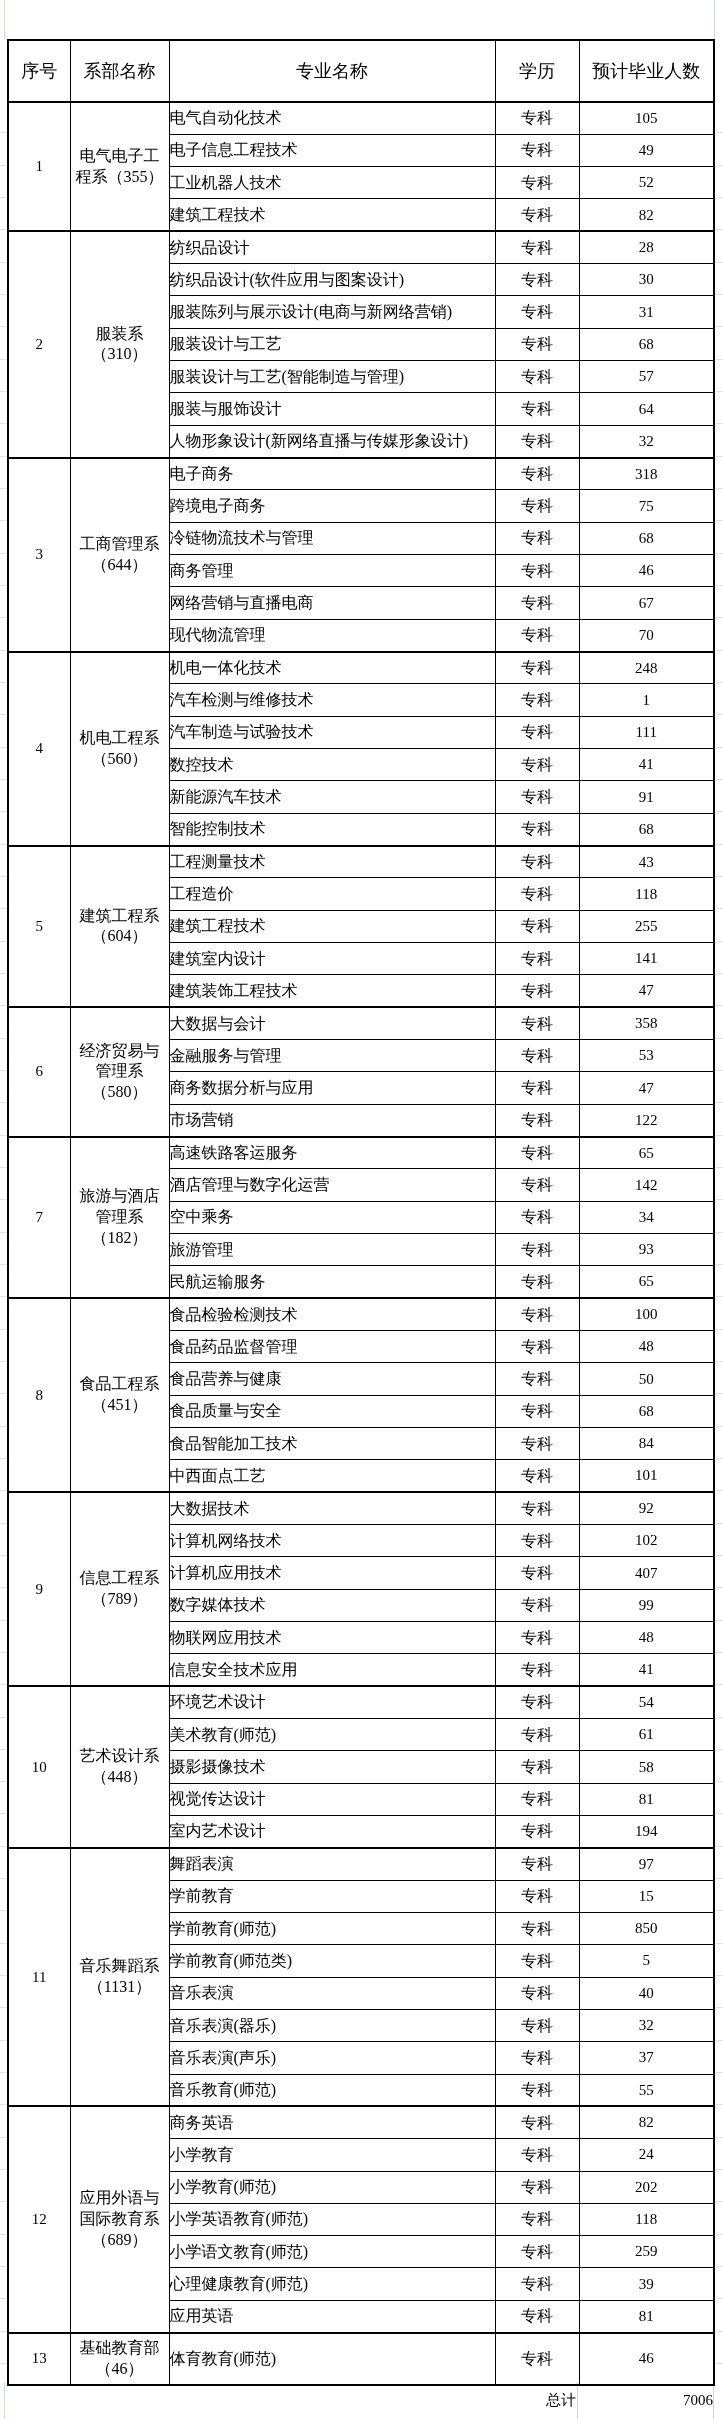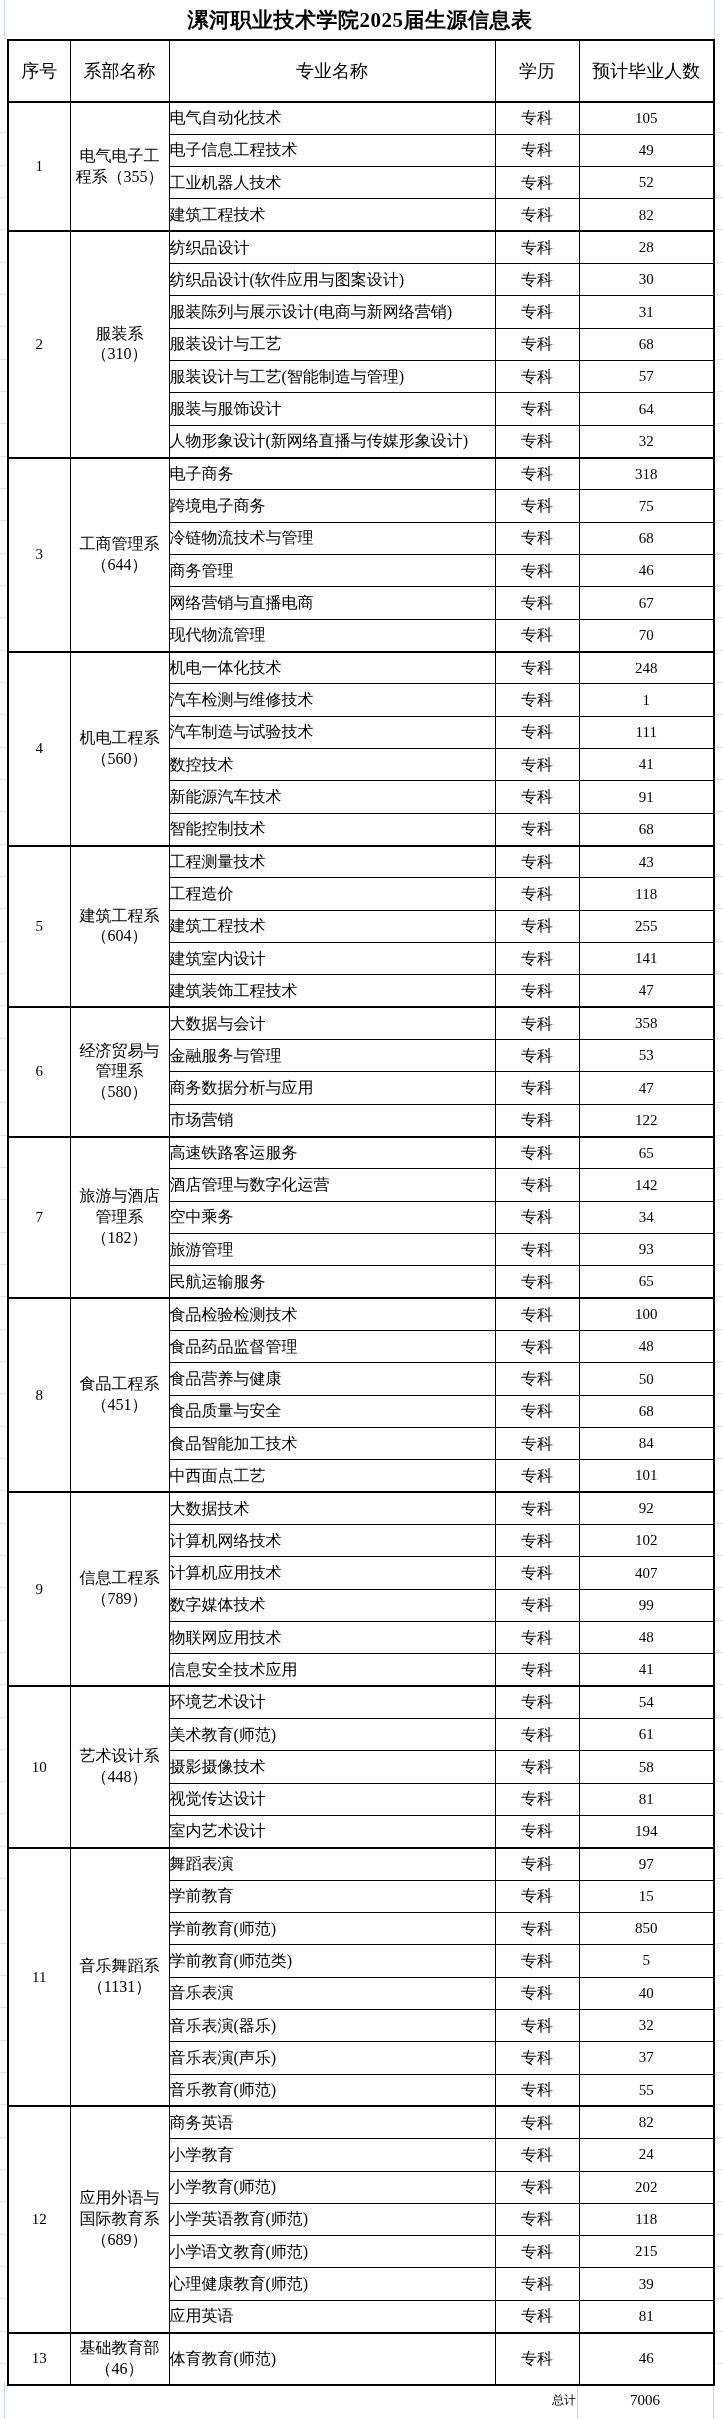--- a/index.html
+++ b/index.html
@@ -51,27 +51,27 @@
   td.c-no     { text-align: center; font-size: 15px; }
   td.c-dept   { text-align: center; white-space: pre-line; line-height: 1.3; }
   td.c-major  { text-align: left; padding-left: 3px; }
   td.c-degree { text-align: center; }
   td.c-count  { text-align: center; font-size: 15px; }
   
   .total-label {
     position: absolute;
     top: 2382px; height: 37px; line-height: 37px;
     right: 147px;
-    font-size: 12px;
+    font-size: 15px;
   }
   .total-value {
     position: absolute;
     top: 2382px; height: 37px; line-height: 37px;
     left: 577px; width: 136px;
-    text-align: center;
+    text-align: right;
     font-size: 15px;
   }
   
   .gl { position: absolute; background: #cfd6e0; }
   .gl-v-title-left  { left: 4px;   top: 0;      width: 1px; height: 39px; }
   .gl-v-title-right { left: 714px; top: 0;      width: 1px; height: 39px; }
   .gl-v-foot-a { left: 4px;   top: 2382px; width: 1px; height: 37px; }
   .gl-v-foot-b { left: 577px; top: 2382px; width: 1px; height: 37px; }
   .gl-v-foot-c { left: 713px; top: 2382px; width: 1px; height: 37px; }
   .gutter {
@@ -91,21 +91,20 @@
 <div class="canvas">
 
   <div class="gl gl-v-title-left"></div>
   <div class="gl gl-v-title-right"></div>
   <div class="gutter gutter-left"></div>
   <div class="gutter gutter-right"></div>
   <div class="gl gl-v-foot-a"></div>
   <div class="gl gl-v-foot-b"></div>
   <div class="gl gl-v-foot-c"></div>
 
-  <div class="title">漯河职业技术学院2025届生源信息表</div>
 
   <table class="main">
     <colgroup>
       <col style="width:62px">
       <col style="width:99px">
       <col style="width:326px">
       <col style="width:84px">
       <col style="width:135px">
     </colgroup>
     <thead>
@@ -483,21 +482,21 @@
           <td class="c-count">202</td>
         </tr>
         <tr>
           <td class="c-major">小学英语教育(师范)</td>
           <td class="c-degree">专科</td>
           <td class="c-count">118</td>
         </tr>
         <tr>
           <td class="c-major">小学语文教育(师范)</td>
           <td class="c-degree">专科</td>
-          <td class="c-count">215</td>
+          <td class="c-count">259</td>
         </tr>
         <tr>
           <td class="c-major">心理健康教育(师范)</td>
           <td class="c-degree">专科</td>
           <td class="c-count">39</td>
         </tr>
         <tr>
           <td class="c-major">应用英语</td>
           <td class="c-degree">专科</td>
           <td class="c-count">81</td>

